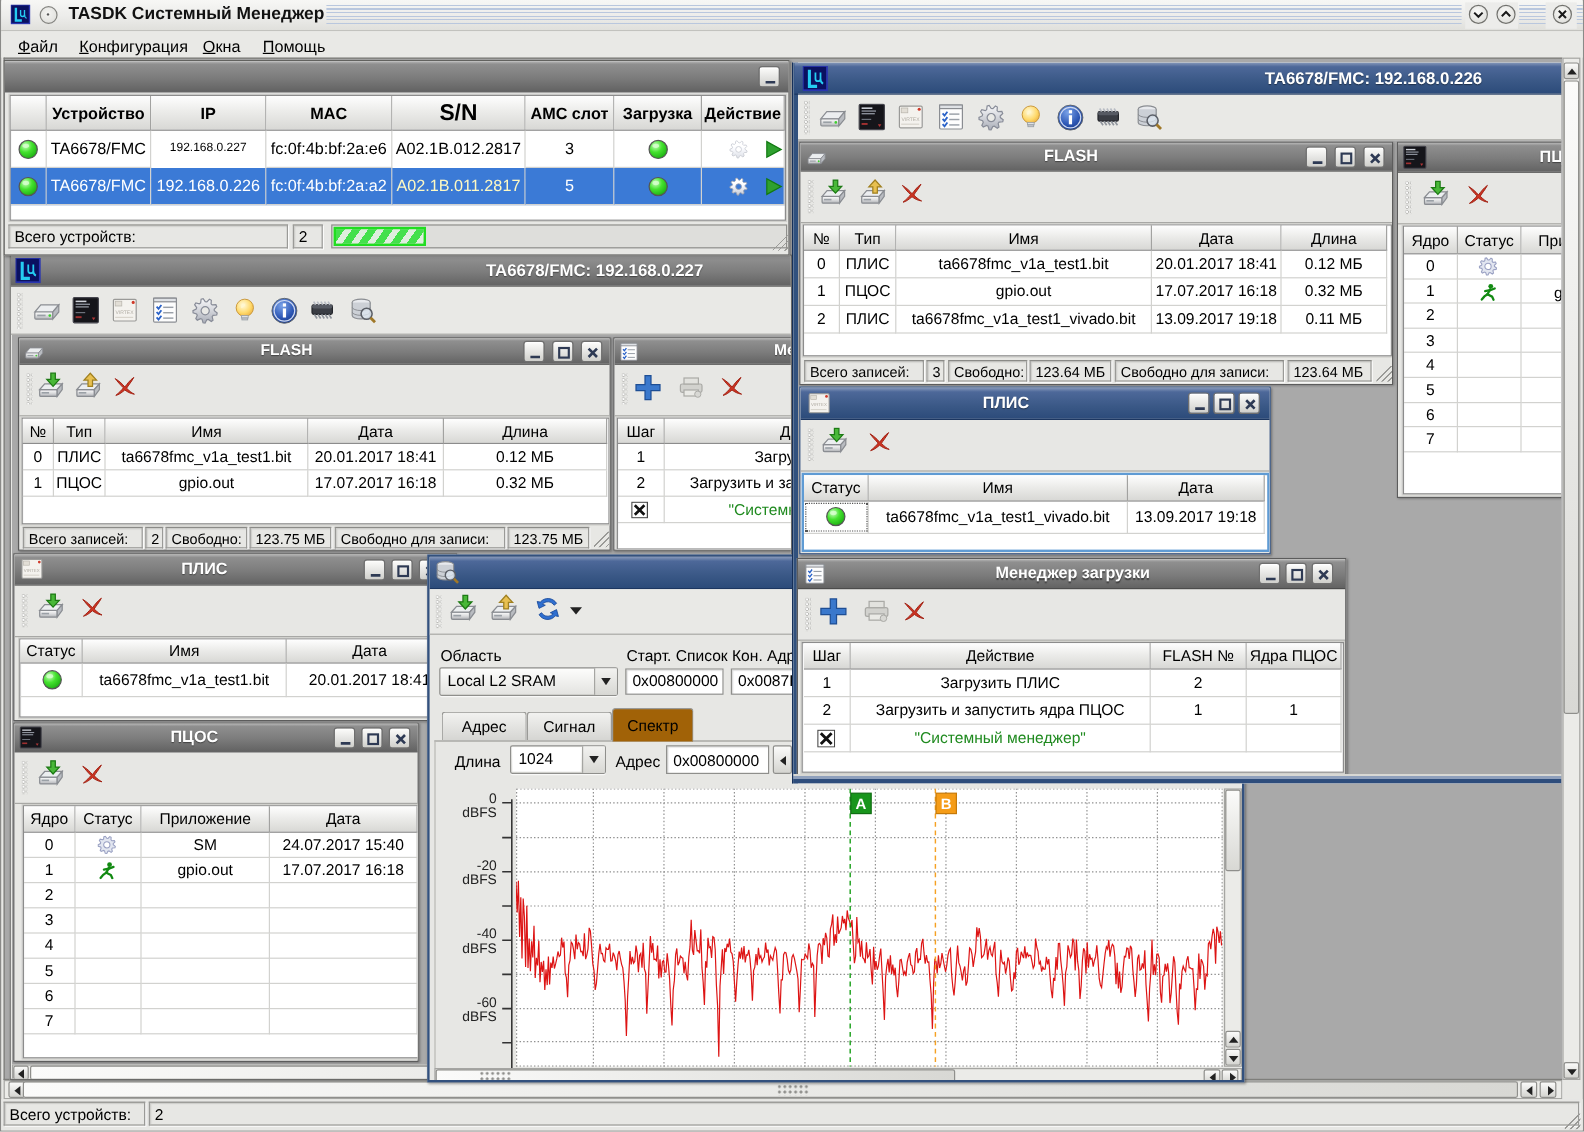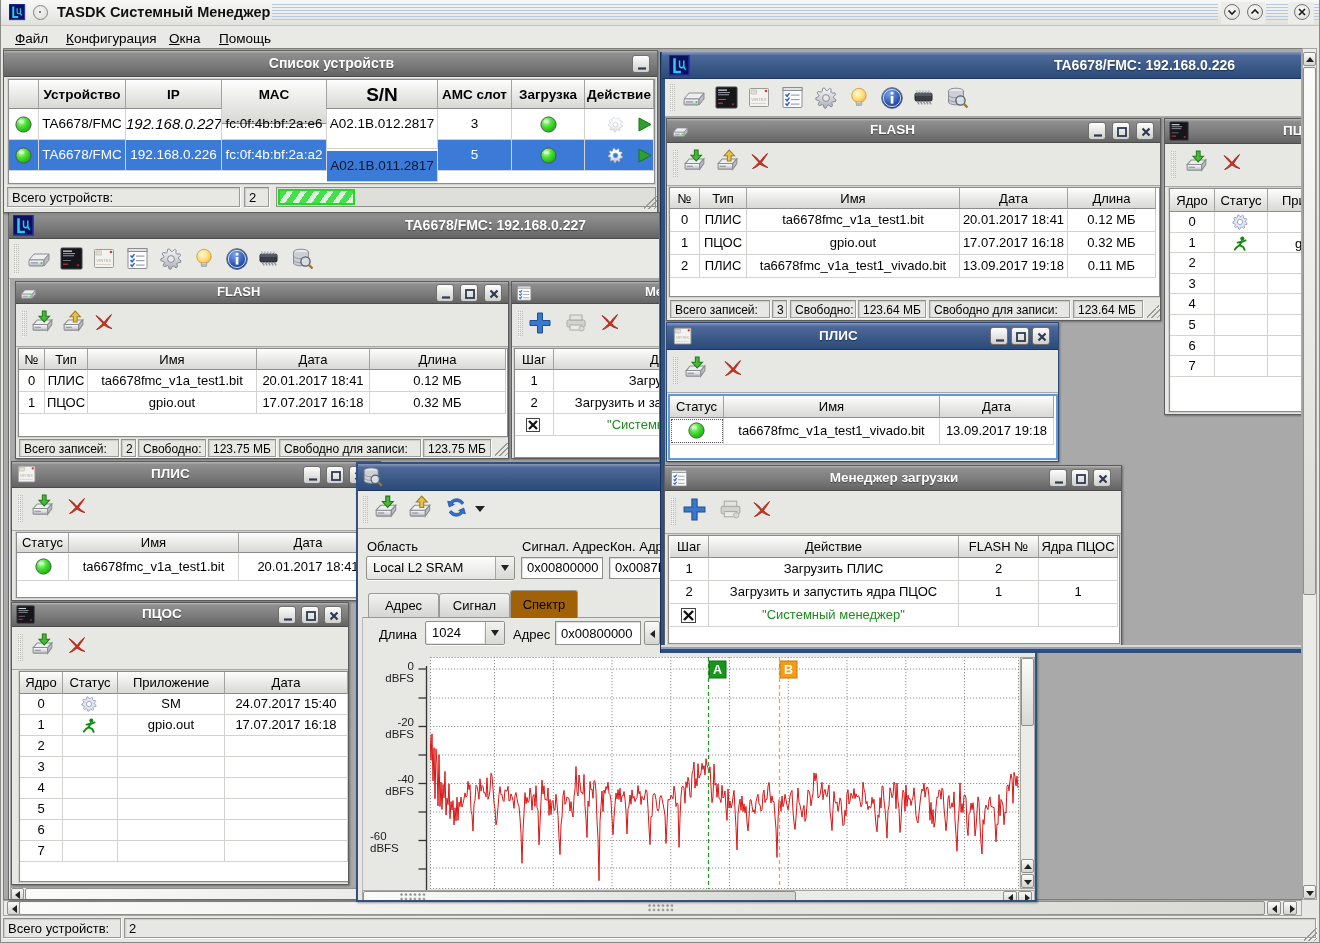--- a/index.html
+++ b/index.html
@@ -492,48 +492,47 @@
     </div>
     <div class="sb" style="left:1px;top:674px;width:650px;height:14px"></div>
     <div class="sbbtn" style="left:2px;top:675px;width:13px;height:12px">
       <div class="tri" style="border-top:4px solid transparent;border-bottom:4px solid transparent;border-right:5px solid #222;left:3px;top:2px"></div>
     </div>
     <div class="sbthumbh" style="left:16px;top:675px;width:766px;height:12px"></div>
     <div class="abs" style="left:384px;top:677px;width:26px;height:8px;background-image:radial-gradient(circle at 1.5px 1.5px,#8f8f8c 1px,transparent 1.4px);background-size:4.5px 4.5px"></div>
   </div>
 <div class="win" style="left:3px;top:50px;width:655px;height:163px;border-color:#62625f">
     <div class="tbar" style="left:0;top:0;width:655px;height:26px"></div>
-    <div class="ttxt" style="left:0;top:4px;width:655px;text-align:center">Список устройств</div>
     <div class="tbtn" style="left:628px;top:4px">
       <svg width="14" height="14">
         <line x1="3" y1="10.5" x2="11" y2="10.5" stroke="#2e3a54" stroke-width="2.2"></line>
       </svg>
     </div>
     <div class="tbl" style="left:4px;top:28px;width:647px;height:105px"></div>
     <div class="hcell" style="left:5px;top:29px;width:30px;height:29px;font-size:13.5px;font-weight:bold;line-height:29px"><span style="padding:0;line-height:27px"></span></div>
     <div class="hcell" style="left:35px;top:29px;width:87px;height:29px;font-size:13.5px;font-weight:bold;line-height:29px"><span style="padding:0;line-height:27px">Устройство</span></div>
     <div class="hcell" style="left:122px;top:29px;width:96px;height:29px;font-size:13.5px;font-weight:bold;line-height:29px"><span style="padding:0;line-height:27px">IP</span></div>
-    <div class="hcell" style="left:218px;top:29px;width:105px;height:44px;font-size:13.5px;font-weight:bold;line-height:29px"><span style="padding:0;line-height:27px">MAC</span></div>
+    <div class="hcell" style="left:218px;top:29px;width:105px;height:29px;font-size:13.5px;font-weight:bold;line-height:29px"><span style="padding:0;line-height:27px">MAC</span></div>
     <div class="hcell" style="left:323px;top:29px;width:111px;height:29px;font-size:19px;font-weight:bold;line-height:29px"><span style="padding:0;line-height:27px">S/N</span></div>
     <div class="hcell" style="left:434px;top:29px;width:74px;height:29px;font-size:13.5px;font-weight:bold;line-height:29px"><span style="padding:0;line-height:27px">AMC слот</span></div>
     <div class="hcell" style="left:508px;top:29px;width:73px;height:29px;font-size:13.5px;font-weight:bold;line-height:29px"><span style="padding:0;line-height:27px">Загрузка</span></div>
     <div class="hcell" style="left:581px;top:29px;width:69px;height:29px;font-size:13.5px;font-weight:bold;line-height:29px"><span style="padding:0;line-height:27px">Действие</span></div>
     <div class="cell" style="left:5px;top:58px;width:30px;height:31px;font-size:13.5px;line-height:30px;"></div>
     <div class="cell" style="left:35px;top:58px;width:87px;height:31px;font-size:13.5px;line-height:30px;">TA6678/FMC</div>
-    <div class="cell" style="left:122px;top:58px;width:96px;height:41px;font-size:15px;line-height:30px;font-style:italic;">192.168.0.227</div>
+    <div class="cell" style="left:122px;top:58px;width:96px;height:41px;font-size:10px;line-height:30px;">192.168.0.227</div>
     <div class="cell" style="left:218px;top:58px;width:105px;height:31px;font-size:13.5px;line-height:30px;">fc:0f:4b:bf:2a:e6</div>
     <div class="cell" style="left:323px;top:58px;width:111px;height:40px;font-size:13.5px;line-height:30px;">A02.1B.012.2817</div>
     <div class="cell" style="left:434px;top:58px;width:74px;height:31px;font-size:13.5px;line-height:30px;">3</div>
     <div class="cell" style="left:508px;top:58px;width:73px;height:31px;font-size:13.5px;line-height:30px;"></div>
     <div class="cell" style="left:581px;top:58px;width:69px;height:31px;font-size:13.5px;line-height:30px;"></div>
     <div class="cell" style="left:5px;top:89px;width:30px;height:31px;font-size:13.5px;line-height:30px;color:#fff;background:#3b7ad6;"></div>
     <div class="cell" style="left:35px;top:89px;width:87px;height:31px;font-size:13.5px;line-height:30px;color:#fff;background:#3b7ad6;">TA6678/FMC</div>
     <div class="cell" style="left:122px;top:89px;width:96px;height:31px;font-size:13.5px;line-height:30px;color:#fff;background:#3b7ad6;">192.168.0.226</div>
     <div class="cell" style="left:218px;top:89px;width:105px;height:31px;font-size:13.5px;line-height:30px;color:#fff;background:#3b7ad6;">fc:0f:4b:bf:2a:a2</div>
-    <div class="cell" style="left:323px;top:100px;width:111px;height:31px;font-size:13.5px;line-height:30px;color:#0f172a;background:#3b7ad6;">A02.1B.011.2817</div>
+    <div class="cell" style="left:323px;top:89px;width:111px;height:31px;font-size:13.5px;line-height:30px;color:#fef9c3;background:#3b7ad6;">A02.1B.011.2817</div>
     <div class="cell" style="left:434px;top:89px;width:74px;height:31px;font-size:13.5px;line-height:30px;color:#fff;background:#3b7ad6;">5</div>
     <div class="cell" style="left:508px;top:89px;width:73px;height:31px;font-size:13.5px;line-height:30px;color:#fff;background:#3b7ad6;"></div>
     <div class="cell" style="left:581px;top:89px;width:69px;height:31px;font-size:13.5px;line-height:30px;color:#fff;background:#3b7ad6;"></div>
     <svg style="position:absolute;left:11px;top:65px" width="17" height="17" viewBox="0 0 17 17">
       <use href="#ledg"></use>
     </svg>
     <svg style="position:absolute;left:536px;top:65px" width="17" height="17" viewBox="0 0 17 17">
       <use href="#ledg"></use>
     </svg>
     <svg class="abs" style="left:603px;top:65px;opacity:.55" width="17" height="17" viewBox="0 0 24 24">
@@ -577,21 +576,21 @@
     <svg style="position:absolute;left:86px;top:31px" width="25" height="25" viewBox="0 0 24 24">
       <use href="#refresh"></use>
     </svg>
     <div class="tri" style="border-left:5px solid transparent;border-right:5px solid transparent;border-top:6px solid #222;left:117px;top:42px"></div>
     <div class="abs" style="left:9px;top:75px">Область</div>
     <div class="combo" style="left:8px;top:92px;width:149px;height:24px">
       <div class="ct">Local L2 SRAM</div>
       <div class="ca"></div>
     </div>
     <div class="tri" style="border-left:4.5px solid transparent;border-right:4.5px solid transparent;border-top:6px solid #222;left:143px;top:101px"></div>
-    <div class="abs" style="left:164px;top:75px">Сигнал. Адрес</div>
+    <div class="abs" style="left:164px;top:75px">Старт. Список</div>
     <div class="inp" style="left:163px;top:93px;width:82px;height:22px">0x00800000</div>
     <div class="abs" style="left:252px;top:75px">Кон. Адрес</div>
     <div class="inp" style="left:251px;top:93px;width:82px;height:22px">0x0087FFFF</div>
     <div class="tab" style="left:10px;top:129px;width:71px;height:24px;line-height:24px">Адрес</div>
     <div class="tab" style="left:81px;top:129px;width:71px;height:24px;line-height:24px">Сигнал</div>
     <div class="tabsel" style="left:152px;top:126px;width:68px;height:28px;line-height:27px">Спектр</div>
     <div class="abs" style="left:4px;top:153px;width:671px;height:1px;background:#9a9a97"></div>
     <div class="abs" style="left:4px;top:153px;width:1px;height:285px;background:#b8b8b5"></div>
     <div class="abs" style="left:21px;top:163px">Длина</div>
     <div class="combo" style="left:67px;top:157px;width:80px;height:24px">
@@ -603,21 +602,21 @@
     <div class="inp" style="left:197px;top:157px;width:86px;height:24px;padding-top:4px">0x00800000</div>
     <div class="sbbtn" style="left:286px;top:157px;width:16px;height:24px">
       <div class="tri" style="border-top:4px solid transparent;border-bottom:4px solid transparent;border-right:5px solid #222;left:5px;top:8px"></div>
     </div>
     <div class="sbbtn" style="left:303px;top:157px;width:16px;height:24px">
       <div class="tri" style="border-top:4px solid transparent;border-bottom:4px solid transparent;border-left:5px solid #222;left:7px;top:8px"></div>
     </div>
     <div class="abs" style="left:12px;top:196px;width:44px;text-align:right;font-size:11.5px;line-height:12px;color:#222">0<br>dBFS</div>
     <div class="abs" style="left:12px;top:252px;width:44px;text-align:right;font-size:11.5px;line-height:12px;color:#222">-20<br>dBFS</div>
     <div class="abs" style="left:12px;top:309px;width:44px;text-align:right;font-size:11.5px;line-height:12px;color:#222">-40<br>dBFS</div>
-    <div class="abs" style="left:12px;top:366px;width:44px;font-size:11.5px;line-height:12px;color:#222">-60<br>dBFS</div>
+    <div class="abs" style="left:12px;top:366px;width:44px;text-align:right;font-size:11.5px;line-height:12px;color:#222">-60<br>dBFS</div>
     <svg class="abs" style="left:58px;top:192px" width="14" height="240">
       <line x1="10.5" y1="10" x2="10.5" y2="237" stroke="#333" stroke-width="1.3"></line>
       <line x1="2.5" y1="13" x2="10.5" y2="13" stroke="#333" stroke-width="1.3"></line>
       <line x1="2.5" y1="42" x2="10.5" y2="42" stroke="#333" stroke-width="1.3"></line>
       <line x1="2.5" y1="70.5" x2="10.5" y2="70.5" stroke="#333" stroke-width="1.3"></line>
       <line x1="2.5" y1="99" x2="10.5" y2="99" stroke="#333" stroke-width="1.3"></line>
       <line x1="2.5" y1="127.5" x2="10.5" y2="127.5" stroke="#333" stroke-width="1.3"></line>
       <line x1="2.5" y1="156" x2="10.5" y2="156" stroke="#333" stroke-width="1.3"></line>
       <line x1="2.5" y1="184.5" x2="10.5" y2="184.5" stroke="#333" stroke-width="1.3"></line>
       <line x1="2.5" y1="213" x2="10.5" y2="213" stroke="#333" stroke-width="1.3"></line>

